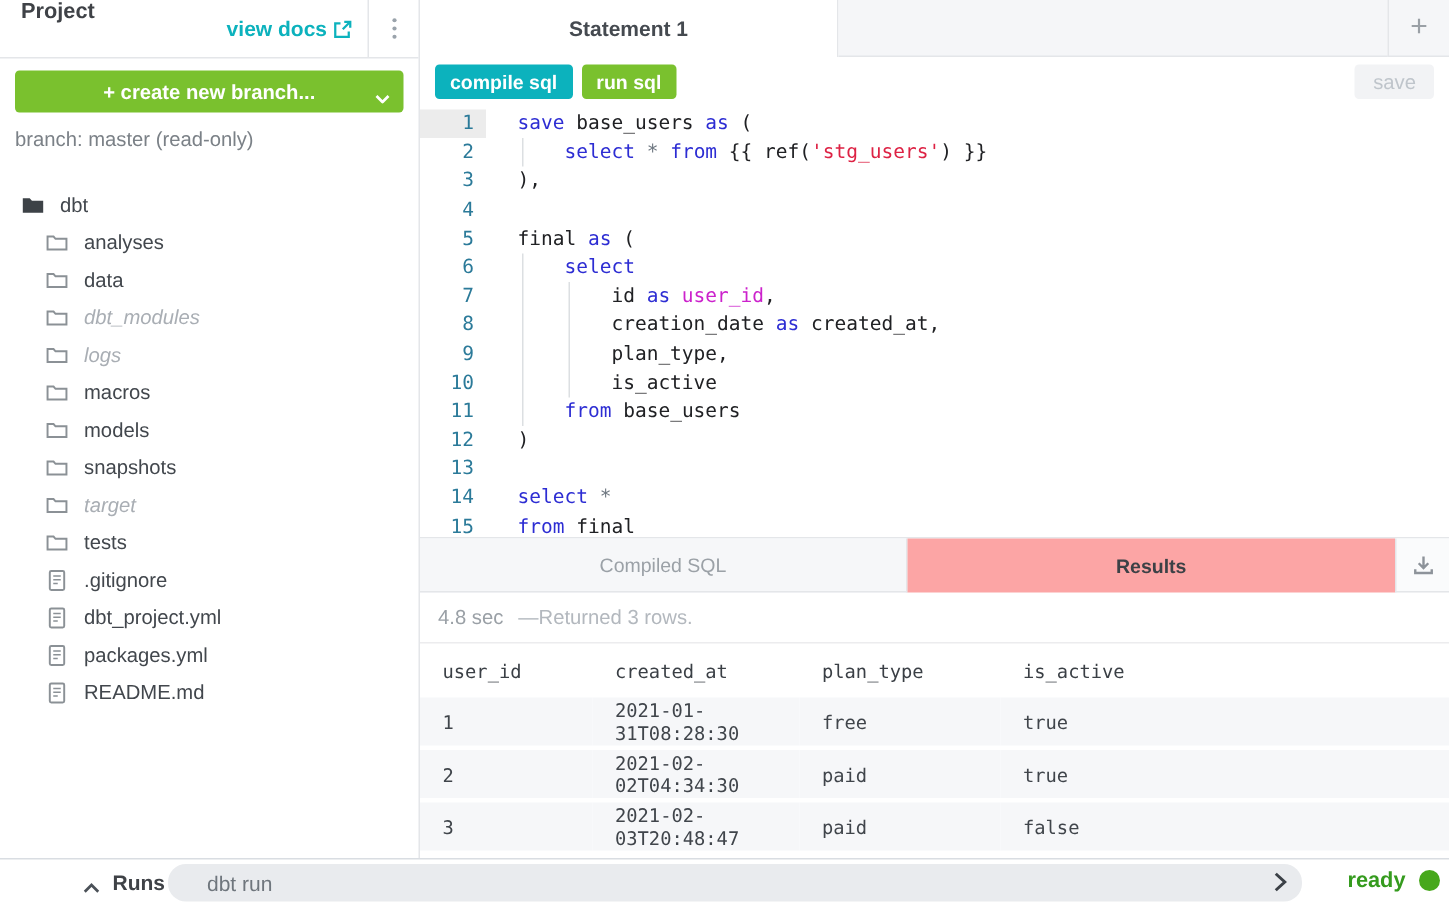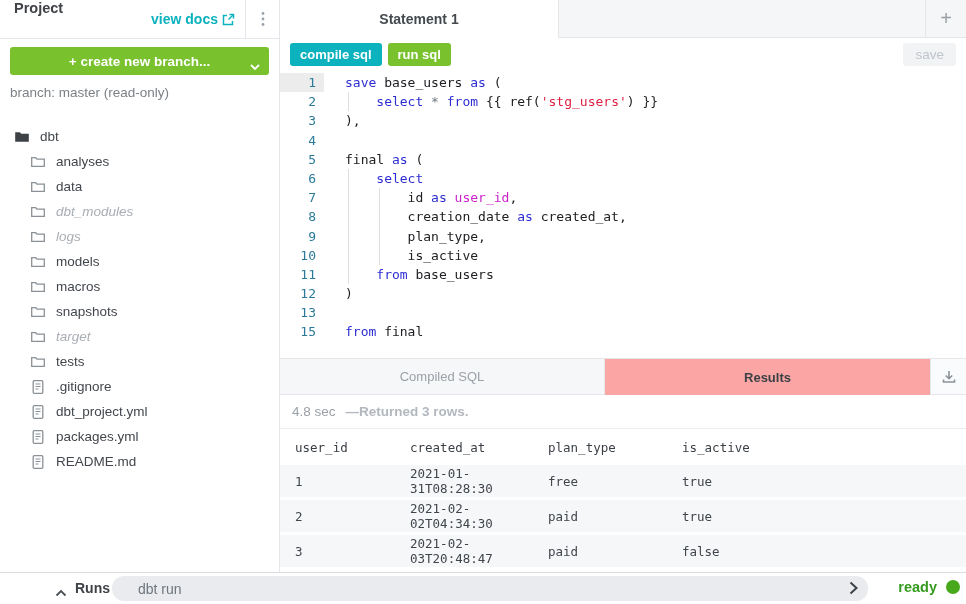--- a/index.html
+++ b/index.html
@@ -60,21 +60,21 @@
   .panel-tabs{height:37px;display:flex;border-top:1px solid var(--border);box-sizing:border-box;}
   .ptab{display:flex;align-items:center;justify-content:center;font-size:13px;cursor:pointer;box-sizing:border-box;}
   .ptab-compiled{width:325px;background:#f6f7f9;border-right:1px solid var(--border);
                  border-bottom:1px solid var(--border);color:#9ba1a7;}
   .ptab-results{width:325px;background:#fca5a5;font-weight:700;color:#3c4146;}
   .ptab-download{flex:1;background:#fafbfc;border-left:1px solid var(--border);
                  border-bottom:1px solid var(--border);display:flex;align-items:center;justify-content:center;cursor:pointer;}
   .status-row{height:33px;display:flex;align-items:center;border-bottom:1px solid #ececee;
               font-size:13.5px;padding-left:12px;}
   .status-time{color:#9aa0a6;}
-  .status-msg{color:#b3b8be;margin-left:10px;font-weight:bold;}
+  .status-msg{color:#b3b8be;margin-left:10px;}
   .results-table{width:100%;border-collapse:separate;border-spacing:0 3px;
                  font-family:"DejaVu Sans Mono","Liberation Mono",monospace;font-size:12.5px;}
   .results-table th{font-weight:400;color:#3a3f45;text-align:left;height:28px;padding-left:15px;background:#fff;}
   .results-table td{color:#40454b;height:30px;padding-left:15px;background:#f6f7f9;}
   .col1{width:115px;} .col2{width:138px;} .col3{width:134px;}
   
   .runbar{position:absolute;left:0;right:0;bottom:0;height:31px;background:#fff;
           border-top:1px solid #d9dde2;}
   .runbar-chevron{position:absolute;left:55px;top:10px;cursor:pointer;}
   .runbar-label{position:absolute;left:75px;top:7px;font-size:14px;font-weight:700;color:#3f4247;}
@@ -167,29 +167,29 @@
             </svg>
           </span>
           <span class="tree-label">logs</span>
         </div>
         <div class="tree-row">
           <span class="tree-icon">
             <svg width="16" height="16" viewBox="0 0 16 16" fill="none">
               <path d="M1.7 3.7h4l1.3 1.5h7.3v7.1H1.7z" stroke="#8b9196" stroke-width="1.3"></path>
             </svg>
           </span>
+          <span class="tree-label">macros</span>
+        </div>
+        <div class="tree-row">
+          <span class="tree-icon">
+            <svg width="16" height="16" viewBox="0 0 16 16" fill="none">
+              <path d="M1.7 3.7h4l1.3 1.5h7.3v7.1H1.7z" stroke="#8b9196" stroke-width="1.3"></path>
+            </svg>
+          </span>
           <span class="tree-label">models</span>
-        </div>
-        <div class="tree-row">
-          <span class="tree-icon">
-            <svg width="16" height="16" viewBox="0 0 16 16" fill="none">
-              <path d="M1.7 3.7h4l1.3 1.5h7.3v7.1H1.7z" stroke="#8b9196" stroke-width="1.3"></path>
-            </svg>
-          </span>
-          <span class="tree-label">macros</span>
         </div>
         <div class="tree-row">
           <span class="tree-icon">
             <svg width="16" height="16" viewBox="0 0 16 16" fill="none">
               <path d="M1.7 3.7h4l1.3 1.5h7.3v7.1H1.7z" stroke="#8b9196" stroke-width="1.3"></path>
             </svg>
           </span>
           <span class="tree-label">snapshots</span>
         </div>
         <div class="tree-row muted">
@@ -306,20 +306,24 @@
             <span class="ln">11</span>
             <span class="code-text"><span class="tok-pl">    </span><span class="tok-kw">from </span><span class="tok-pl">base_users</span></span>
           </div>
           <div class="code-line">
             <span class="ln">12</span>
             <span class="code-text"><span class="tok-pl">)</span></span>
           </div>
           <div class="code-line">
             <span class="ln">13</span>
             <span class="code-text"></span>
+          </div>
+          <div class="code-line">
+            <span class="ln">14</span>
+            <span class="code-text"><span class="tok-kw">select </span><span class="tok-op">*</span></span>
           </div>
           <div class="code-line">
             <span class="ln">15</span>
             <span class="code-text"><span class="tok-kw">from </span><span class="tok-pl">final</span></span>
           </div>
         </div>
       <div class="indent-guide" style="left:68px;top:22px;height:19px;"></div>
       <div class="indent-guide" style="left:68px;top:99px;height:115px;"></div>
       <div class="indent-guide" style="left:99px;top:118px;height:77px;"></div>
     </div>

